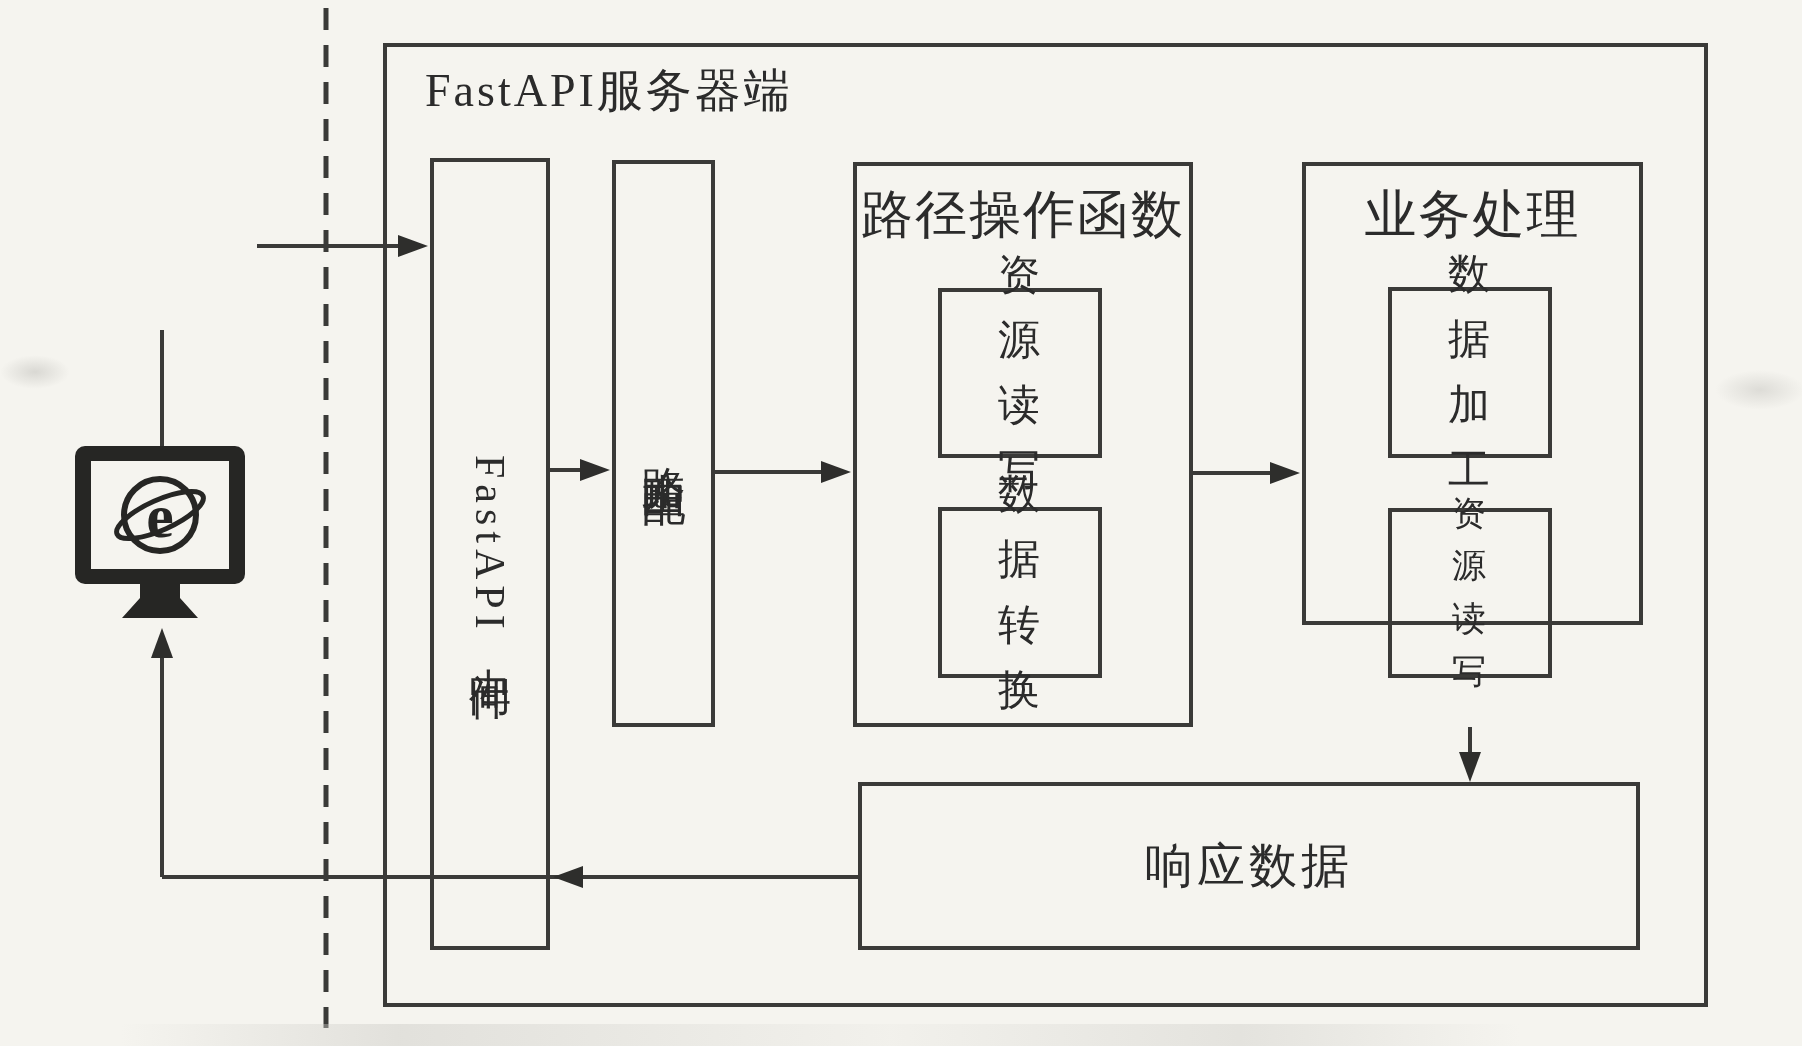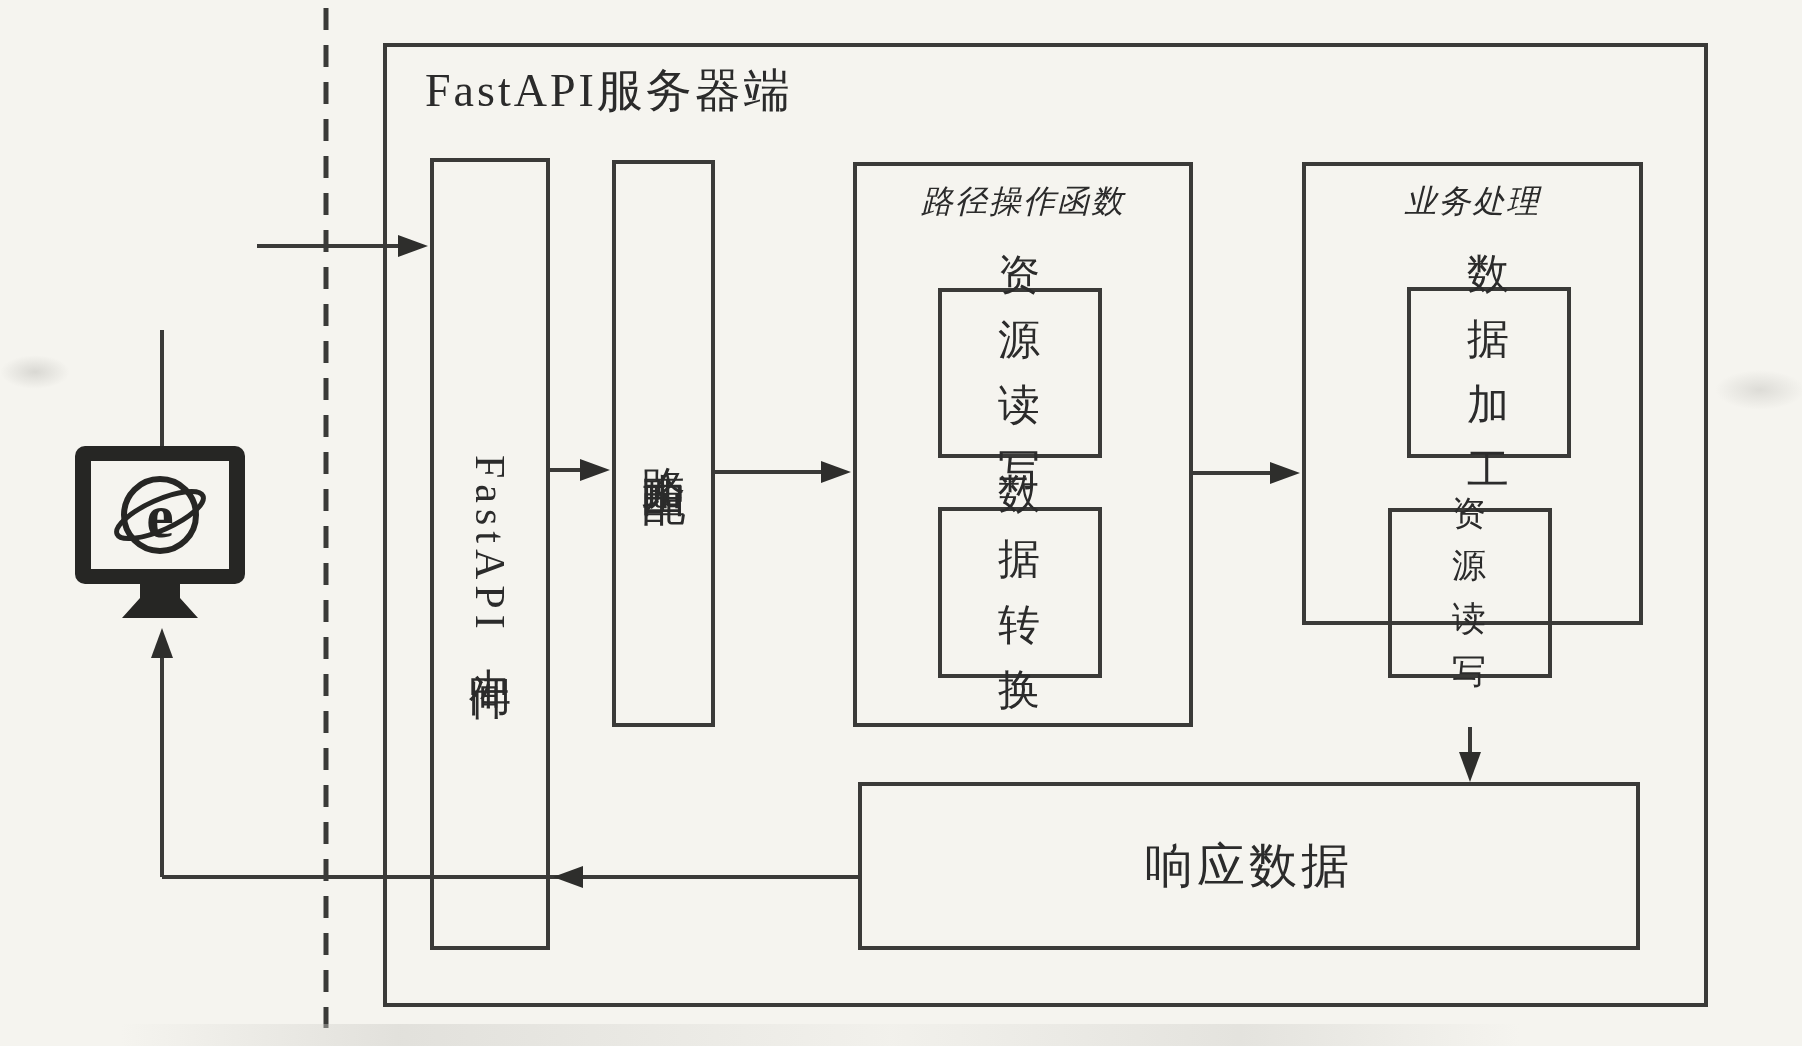--- a/index.html
+++ b/index.html
@@ -18,21 +18,21 @@
   .label2x2{
     width:2em;font-size:44px;line-height:1.55;text-align:center;
     letter-spacing:2px;
   }
   .vtext{
     writing-mode:vertical-lr;text-orientation:mixed;
     font-size:42px;letter-spacing:6px;
   }
   .group-title{
     position:absolute;left:0;right:0;top:14px;text-align:center;
-    font-size:32px;letter-spacing:2px;font-style:italic;
+    font-size:52px;letter-spacing:2px;
   }
   #frame-title{
     position:absolute;left:425px;top:60px;font-size:46px;letter-spacing:3px;
   }
   #response-label{font-size:48px;letter-spacing:4px;}
   .scan-smudge{position:absolute;pointer-events:none;}
 </style>
 </head>
 <body>
 
@@ -98,21 +98,21 @@
   <div class="box" style="left:938px;top:288px;width:164px;height:170px;">
     <span class="label2x2" style="font-size:42px;">资源读写</span>
   </div>
   <div class="box" style="left:938px;top:507px;width:164px;height:171px;">
     <span class="label2x2" style="font-size:42px;">数据转换</span>
   </div>
 
   <div class="box" style="left:1302px;top:162px;width:341px;height:463px;">
     <div class="group-title">业务处理</div>
   </div>
-  <div class="box" style="left:1388px;top:287px;width:164px;height:171px;margin-left:19px;">
+  <div class="box" style="left:1388px;top:287px;width:164px;height:171px;">
     <span class="label2x2" style="font-size:42px;">数据加工</span>
   </div>
   <div class="box" style="left:1388px;top:508px;width:164px;height:170px;">
     <span class="label2x2" style="font-size:34px;">资源读写</span>
   </div>
 
   <div class="box" style="left:858px;top:782px;width:782px;height:168px;">
     <span id="response-label">响应数据</span>
   </div>
 

